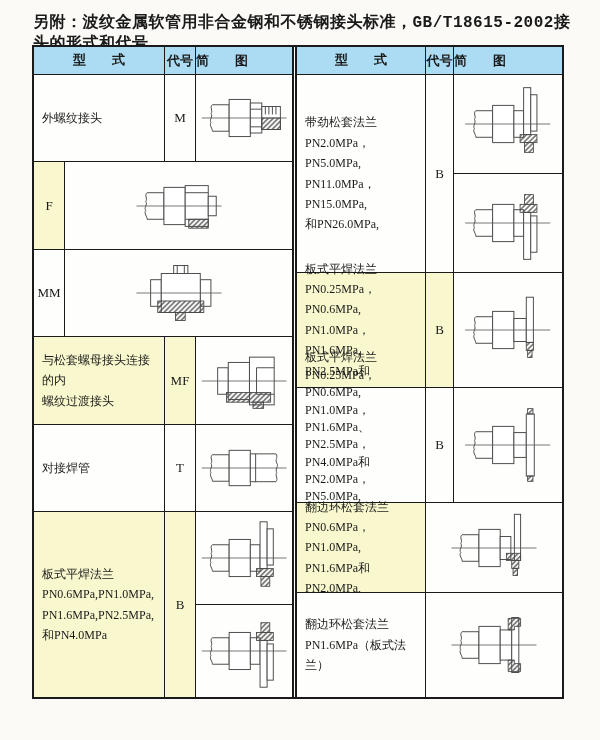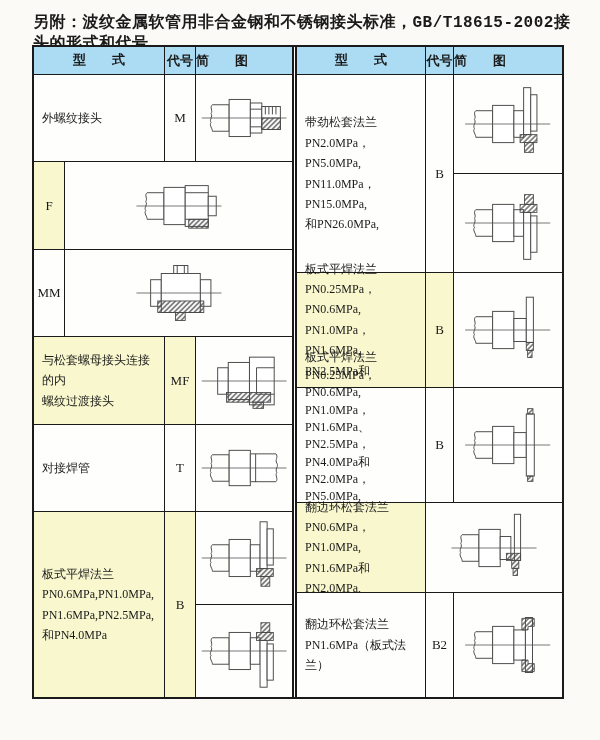--- a/index.html
+++ b/index.html
@@ -419,21 +419,20 @@
   <line x1="2" y1="44" x2="98" y2="44" stroke="#555" stroke-width="0.9"></line>
               </svg>
             </div>
           </div>
       </div>
     </div>
 
     <div class="row" style="height:104px" data-hl="false">
       <div class="cell type">翻边环松套法兰
 PN1.6MPa（板式法兰）</div>
-      <div class="cell code">B2</div>
       <div class="cell dia">
         <div class="dbox">
             <div class="diagram">
               <svg viewBox="0 0 100 88" preserveAspectRatio="xMidYMid meet">
   <defs>
                   <pattern id="hp12" width="4" height="4" patternUnits="userSpaceOnUse" patternTransform="rotate(45)">
     <line x1="2" y1="0" x2="2" y2="4" stroke="#4a4a4a" stroke-width="1.4"></line>
                   </pattern>
                 </defs>
   <path class="ln" d="M33,29 H14 c-3.5,3 1,6.5 -1.5,10 c2.5,3.5 -2.5,7 0,10 c-2.5,3.5 2,7 1.5,10 H33"></path>

